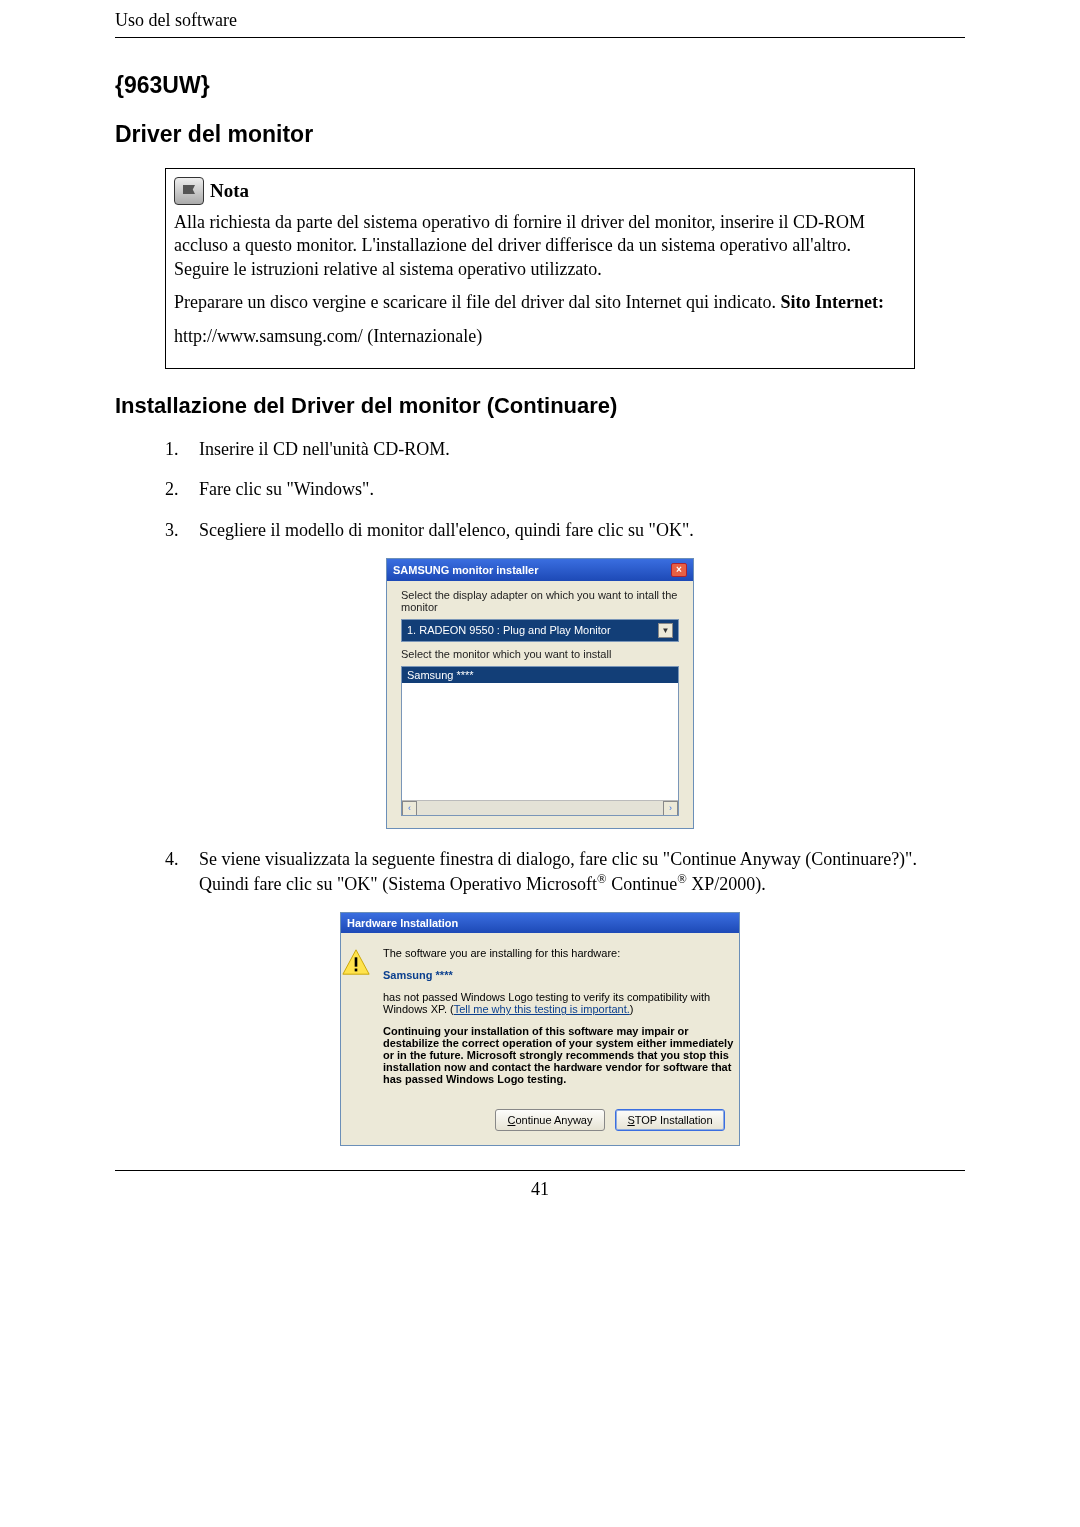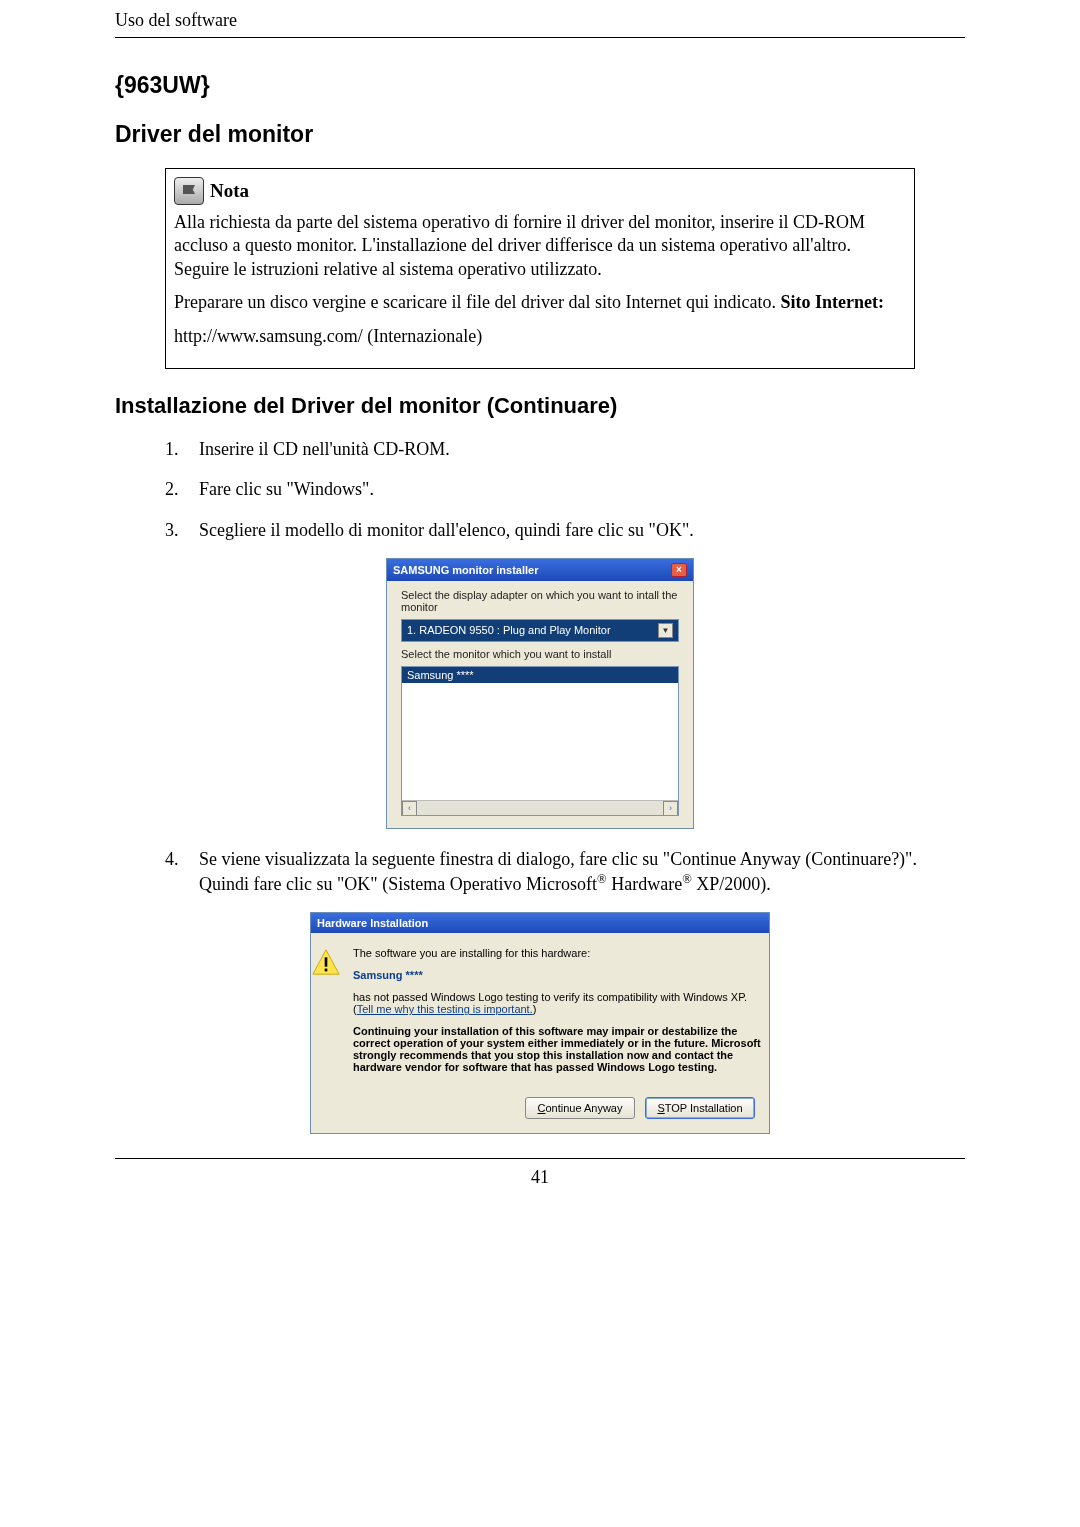--- a/index.html
+++ b/index.html
@@ -178,21 +178,21 @@
     background: linear-gradient(180deg,#fdfdfb,#e6e3d4);
     border: 1px solid #888;
     border-radius: 3px;
     font-family: Tahoma, Arial, sans-serif;
     font-size: 11px;
     text-align: center;
   }
 
   
   .hwdlg {
-    width: 460px;
+    width: 400px;
     border: 1px solid #6b8fb8;
     background: #ece9d8;
     font-family: Tahoma, Arial, sans-serif;
     font-size: 11px;
   }
   .hw-body {
     display: flex;
     padding: 14px 0 6px;
   }
   .warn-icon {
@@ -301,21 +301,21 @@
         </div>
       </div>
     </div>
   </div>
 </div>
 
 <ol class="steps">
   <li>
     <span class="num">4.</span>
     <span class="txt">
-      <span>Se viene visualizzata la seguente finestra di dialogo, fare clic su "Continue Anyway (Continuare?)". Quindi fare clic su "OK" (Sistema Operativo Microsoft</span><sup>®</sup><span> Hardware</span><sup>®</sup><span> XP/2000).</span>
+      <span>Se viene visualizzata la seguente finestra di dialogo, fare clic su "Continue Anyway (Continuare?)". Quindi fare clic su "OK" (Sistema Operativo Microsoft</span><sup>®</sup><span> Continue</span><sup>®</sup><span> XP/2000).</span>
     </span>
   </li>
 </ol>
 
 <div class="fig-wrap">
   <div class="hwdlg">
     <div class="titlebar">
       <span>Hardware Installation</span>
     </div>
     <div class="hw-body">

